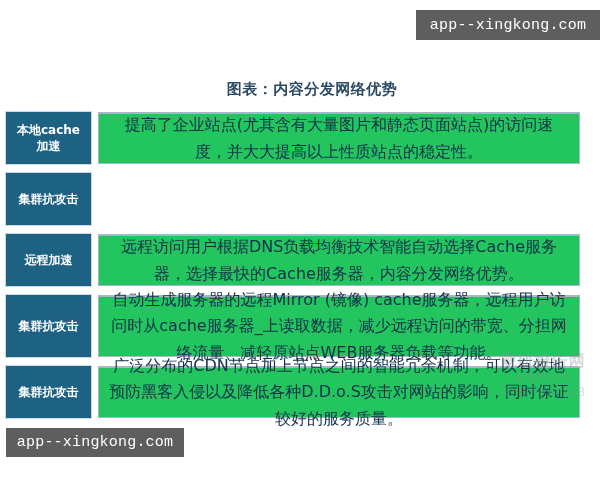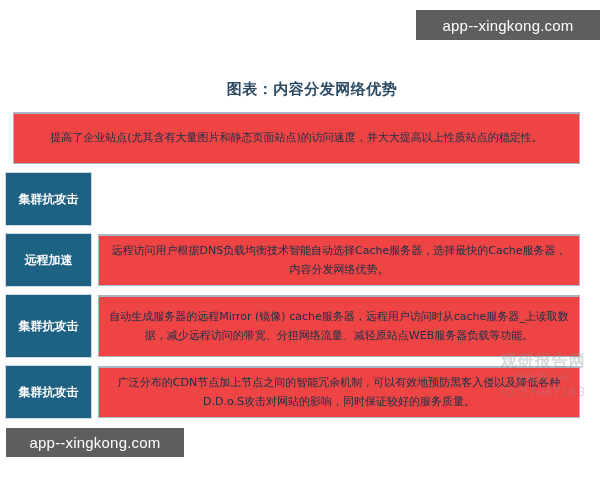--- a/index.html
+++ b/index.html
@@ -13,21 +13,21 @@
     font-family: "Liberation Sans", "DejaVu Sans", sans-serif;
     overflow: hidden;
     position: relative;
   }
 
   
   .wm-box {
     position: absolute;
     background: #5e5e5e;
     color: #ffffff;
-    font-family: Liberation Sans, sans-serif;
+    font-family: Liberation Mono, monospace;
     font-size: 15px;
     letter-spacing: 0.2px;
     display: flex;
     align-items: center;
     justify-content: center;
     white-space: nowrap;
     z-index: 30;
   }
   .wm-top {
     right: 0px;
@@ -99,26 +99,26 @@
     justify-content: center;
     text-align: center;
     line-height: 1.35;
     box-sizing: border-box;
     padding: 2px 3px;
     box-shadow: 0 0 0 1px #cdd9e2;
   }
   .row-content {
     flex: 1 1 auto;
     margin-left: 7px;
-    background: #ef4444;
+    background: #22c55e;
     border: 1px solid #a9b7c4;
     border-top: 2px solid #a9b7c4;
     color: #12304a;
     font-family: "DejaVu Sans", "Liberation Sans", sans-serif;
-    font-size: 11px;
+    font-size: 16px;
     line-height: 1.65;
     display: flex;
     align-items: center;
     justify-content: center;
     text-align: center;
     box-sizing: border-box;
     padding: 5px 10px;
   }
   .row-content span { display: block; width: 100%; }
 
@@ -130,20 +130,23 @@
 
 <div class="wm-box wm-top">
   <span>app--xingkong.com</span>
 </div>
 
 <div class="chart-title">图表：内容分发网络优势</div>
 
 <div class="cdn-table">
 
   <div class="cdn-row">
+    <div class="row-label h-short">
+      <span>本地cache<br>加速</span>
+    </div>
     <div class="row-content h-short">
       <span>提高了企业站点(尤其含有大量图片和静态页面站点)的访问速度，并大大提高以上性质站点的稳定性。</span>
     </div>
   </div>
 
   <div class="cdn-row">
     <div class="row-label h-short">
       <span>集群抗攻击</span>
     </div>
   </div>

